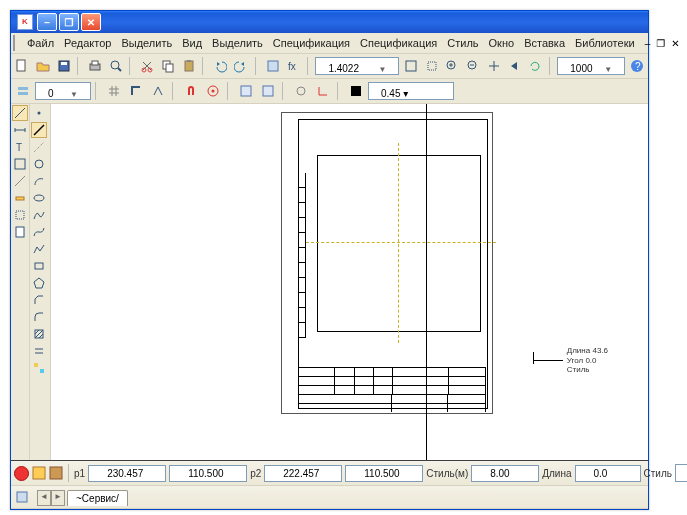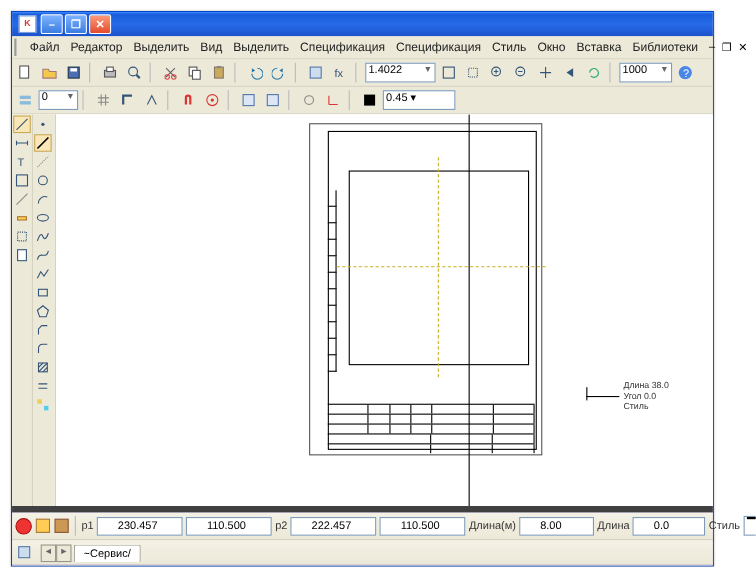--- a/index.html
+++ b/index.html
@@ -13,21 +13,21 @@
 .winbtn.min,.winbtn.max{background:linear-gradient(180deg,#7fb3ff,#3a7de0);color:#fff}
 .winbtn.cls{background:linear-gradient(180deg,#ff9a7a,#e54b2e);color:#fff}
 .menubar{height:18px;background:#ece9d8;display:flex;align-items:center;padding:1px 2px;gap:10px;color:#222;border-bottom:1px solid #d6d2c2}
 .menubar .micon{width:14px;height:14px;background:#eee;border:1px solid #999;margin-right:2px}
 .menubar span{cursor:default}
 .docctrl{margin-left:auto;color:#000;display:flex;gap:6px;font-size:10px}
 .toolbar{height:22px;background:#ece9d8;border-bottom:1px solid #d6d2c2;display:flex;align-items:center;padding:1px 2px;gap:2px}
 .tb{width:18px;height:18px;border:1px solid #ece9d8;display:flex;align-items:center;justify-content:center;font-size:10px}
 .tb svg{width:14px;height:14px}
 .sep{width:4px;height:18px;border-left:1px solid #bbb;margin:0 2px}
-.combo{height:16px;background:#fff;border:1px solid #7f9db9;display:flex;align-items:flex-start;padding:0 2px;font-size:10px;min-width:50px}
+.combo{height:16px;background:#fff;border:1px solid #7f9db9;display:flex;align-items:flex-end;padding:0 12px;font-size:10px;min-width:50px}
 .combo .dd{margin-left:auto;color:#666;font-size:8px}
 .body{display:flex;height:356px;background:#fff}
 .vtoolbar{width:16px;background:#ece9d8;border-right:1px solid #d6d2c2;display:flex;flex-direction:column;padding:1px;gap:1px}
 .vtb{width:14px;height:14px;border:1px solid #ece9d8;display:flex;align-items:center;justify-content:center}
 .vtb svg{width:12px;height:12px}
 .canvaswrap{flex:1;position:relative;background:#fff;overflow:hidden}
 .drawing{position:absolute;left:230px;top:8px;width:210px;height:320px}
 .page{position:absolute;left:0;top:0;width:210px;height:300px;background:#fff;border:1px solid #555}
 .innerframe{position:absolute;left:16px;top:6px;width:188px;height:288px;border:1px solid #000}
 .rect{position:absolute;left:35px;top:42px;width:162px;height:175px;border:1px solid #000}
@@ -35,21 +35,21 @@
 .dash-v{position:absolute;top:30px;left:116px;height:200px;width:0;border-left:1px dashed #c9b226}
 .tblock{position:absolute;left:16px;bottom:6px;right:6px;height:40px}
 .tblock .r{height:8px;border-top:1px solid #000;display:flex}
 .tblock .c{border-right:1px solid #000}
 .sideblock{position:absolute;left:16px;top:60px;width:8px;height:170px}
 .sideblock div{height:14px;border-bottom:1px solid #000;border-right:1px solid #000}
 .cursorline{position:absolute;left:375px;top:0;bottom:0;width:1px;background:#000}
 .info{position:absolute;right:40px;top:242px;font-size:8px;color:#333;line-height:1.2}
 .info .mark{position:absolute;left:-34px;top:6px;width:30px;height:8px;border-bottom:1px solid #000}
 .info .mark::before{content:"";position:absolute;left:0;top:0;height:12px;border-left:1px solid #000}
-.panel{background:#c4b5fd;border-top:6px solid #404040}
+.panel{background:#3b82f6;border-top:1px solid #404040}
 .proprow{height:22px;display:flex;align-items:center;padding:1px 3px;gap:3px;background:linear-gradient(#f4f1e6,#ece9d8);border-bottom:1px solid #d6d2c2}
 .lbl{color:#333;font-size:10px}
 .txtin{height:15px;background:#fff;border:1px solid #7f9db9;font-size:10px;padding:0 18px;min-width:40px}
 .pbtn{width:16px;height:16px;display:flex;align-items:center;justify-content:center}
 .stop{background:#e33;border-radius:50%;width:13px;height:13px;border:1px solid #a11}
 .tabbar{height:18px;background:#ece9d8;display:flex;align-items:flex-end;padding:0 4px}
 .tabbar .navb{width:12px;height:14px;border:1px solid #9a968a;background:#ece9d8;font-size:8px;text-align:center;line-height:12px;color:#666}
 .tabbar .tab{height:15px;border:1px solid #9a968a;border-bottom:none;background:#fff;padding:0 8px;font-size:10px;margin-left:2px;border-radius:2px 2px 0 0;display:flex;align-items:center}
 .caption{text-align:center;font-family:"Times New Roman",serif;font-size:15px;padding:14px 0;color:#000}
 </style>
@@ -474,21 +474,21 @@
                   <div class="c" style="width:50%"></div>
                   <div class="c" style="width:30%"></div>
                   <div class="c" style="width:20%"></div>
                 </div>
           </div>
         </div>
       </div>
       <div class="cursorline"></div>
       <div class="info">
         <div class="mark"></div>
-        <div>Длина 38.0</div>
+        <div>Длина 43.6</div>
         <div>Угол 0.0</div>
         <div>Стиль</div>
       </div>
     </div>
   </div>
 
   <div class="panel">
     <div class="proprow">
       <div class="pbtn">
             <div class="stop"></div>
@@ -503,21 +503,21 @@
               <rect x="1" y="1" width="12" height="12" fill="#c95" stroke="#853"></rect>
             </svg>
           </div>
       <div class="sep"></div>
       <span class="lbl">p1</span>
       <input class="txtin" value="230.457" style="">
       <input class="txtin" value="110.500" style="">
       <span class="lbl">p2</span>
       <input class="txtin" value="222.457" style="">
       <input class="txtin" value="110.500" style="">
-      <span class="lbl">Длина(м)</span>
+      <span class="lbl">Стиль(м)</span>
       <input class="txtin" style="min-width: 30px;" value="8.00">
       <span class="lbl">Длина</span>
       <input class="txtin" style="min-width: 28px;" value="0.0">
       <span class="lbl">Стиль</span>
       <div class="combo" style="min-width:70px;background:#fff">
             <span style="width:50px;border-top:2px solid #000;margin-top:0"></span>
             <span class="dd">▼</span>
           </div>
     </div>
     <div class="proprow" style="height:20px">

